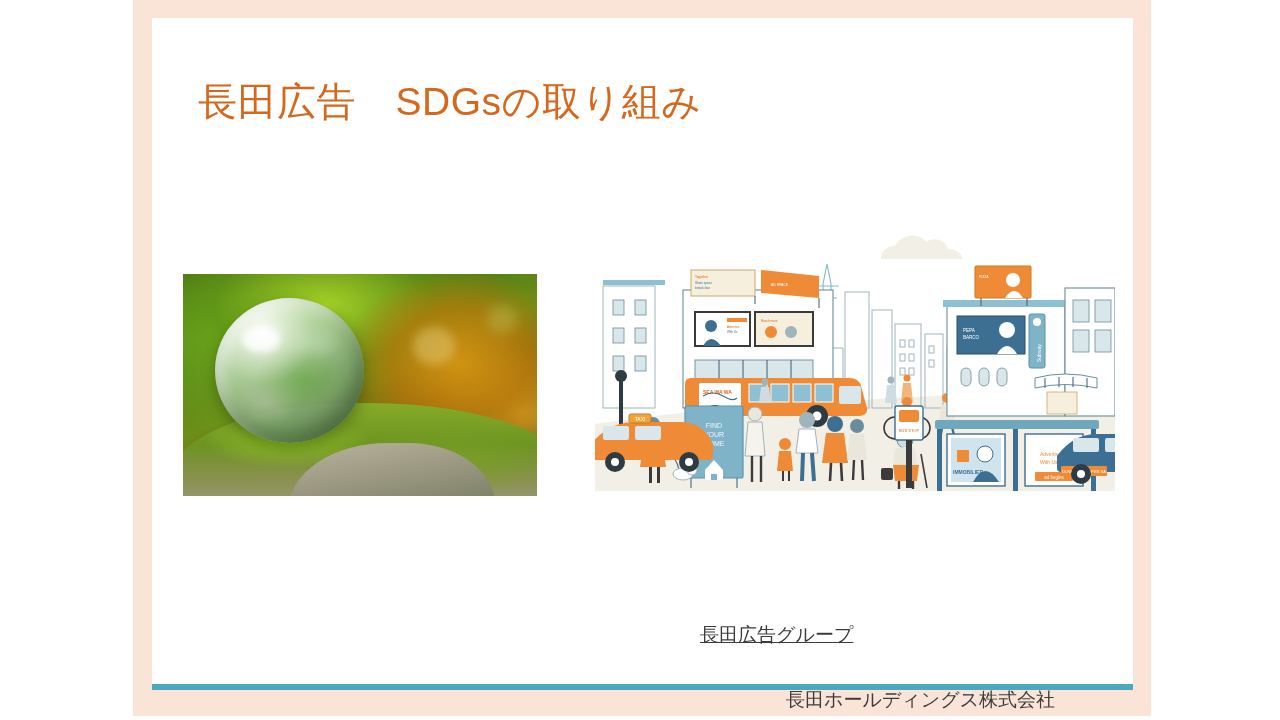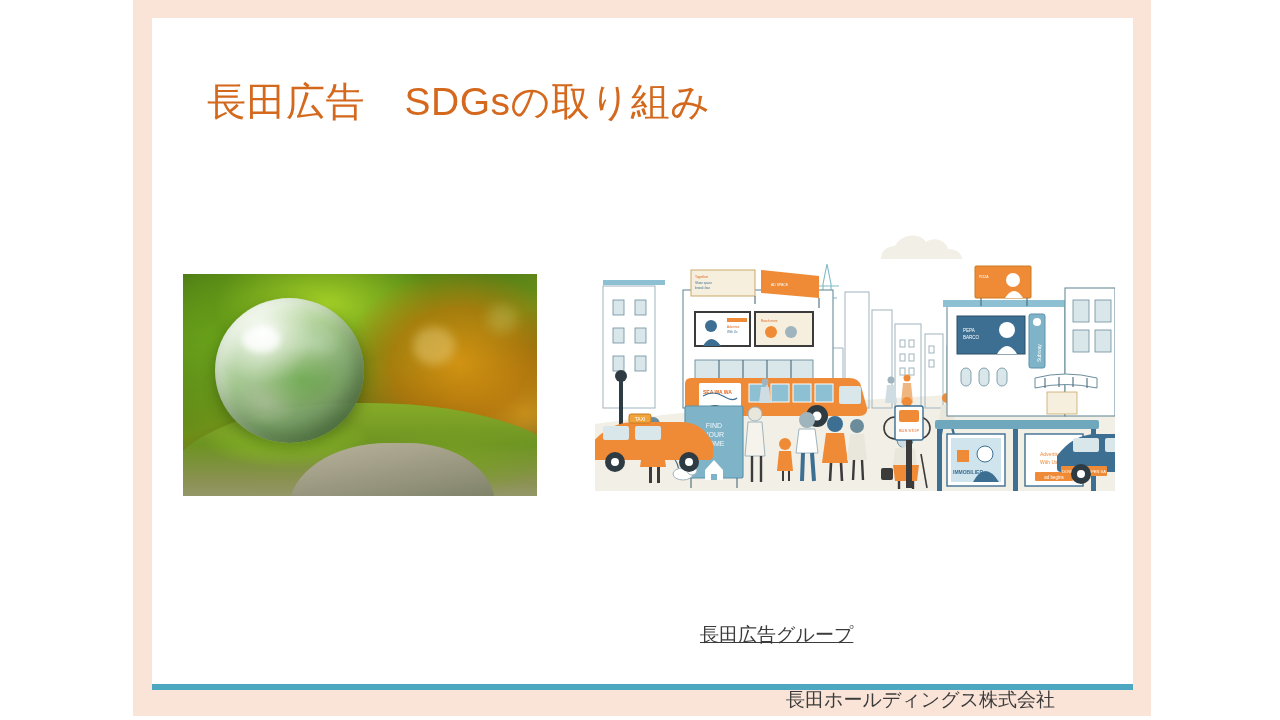--- a/index.html
+++ b/index.html
@@ -23,21 +23,21 @@
   }
 
   
   #accent-rule {
     position:absolute; left:152px; top:684px; width:981px; height:6px;
     background:#4ba8c0;
   }
 
   
   #slide-title {
-    position:absolute; left:207px; top:78px;
+    position:absolute; left:198px; top:78px;
     font-size:39px; line-height:48px; letter-spacing:0.5px;
     color:#d4691e; white-space:pre; font-weight:400;
   }
 
   
   #globe-photo {
     position:absolute; left:183px; top:274px; width:354px; height:222px;
     overflow:hidden; background:#2d4a12;
   }
   .gp-layer { position:absolute; inset:0; }

